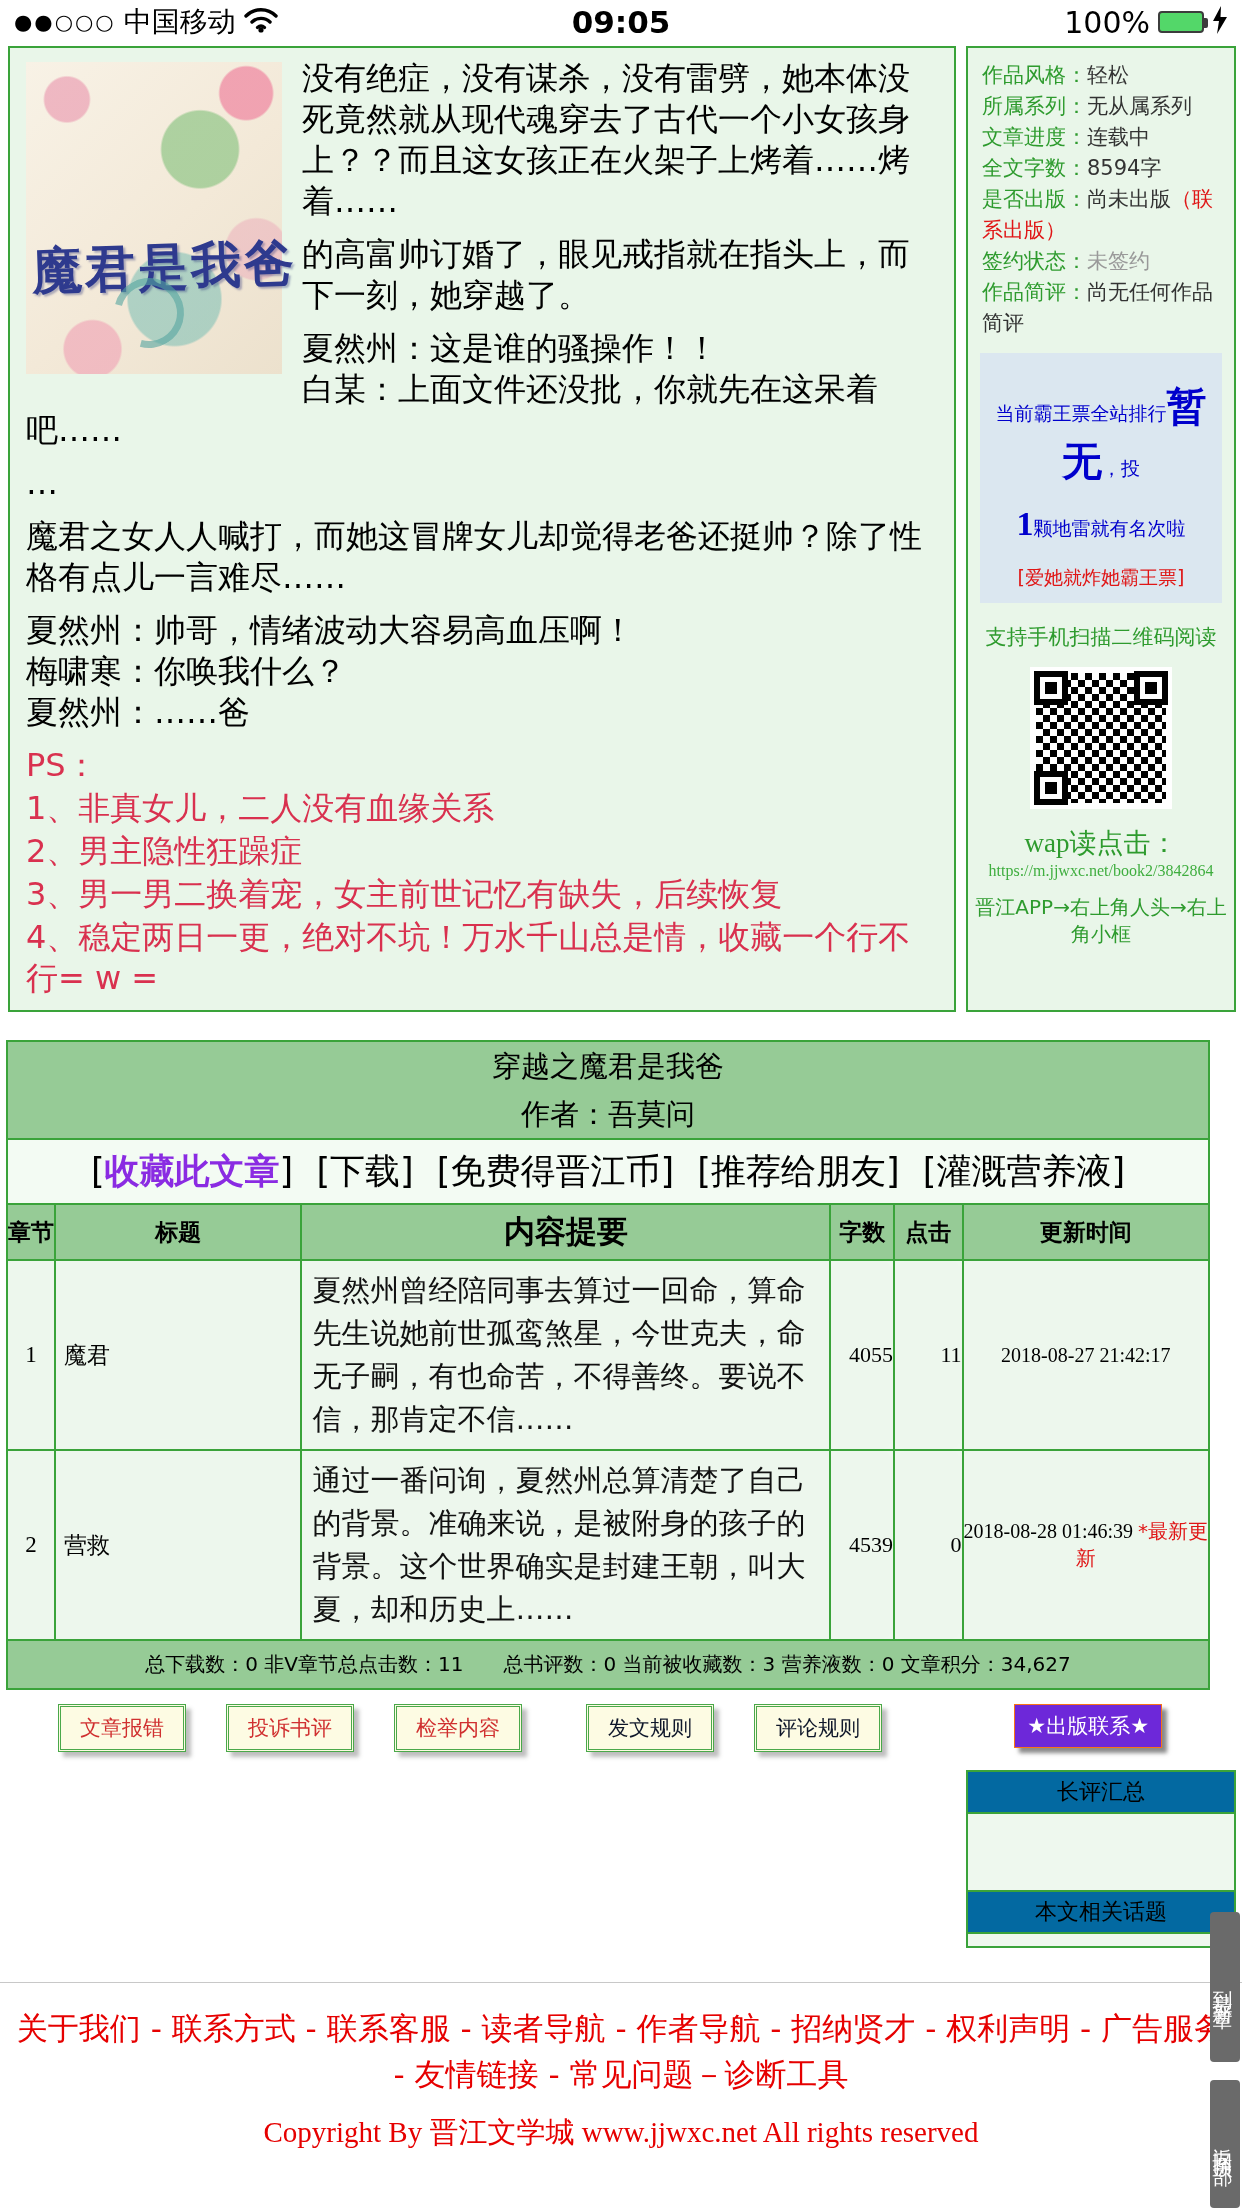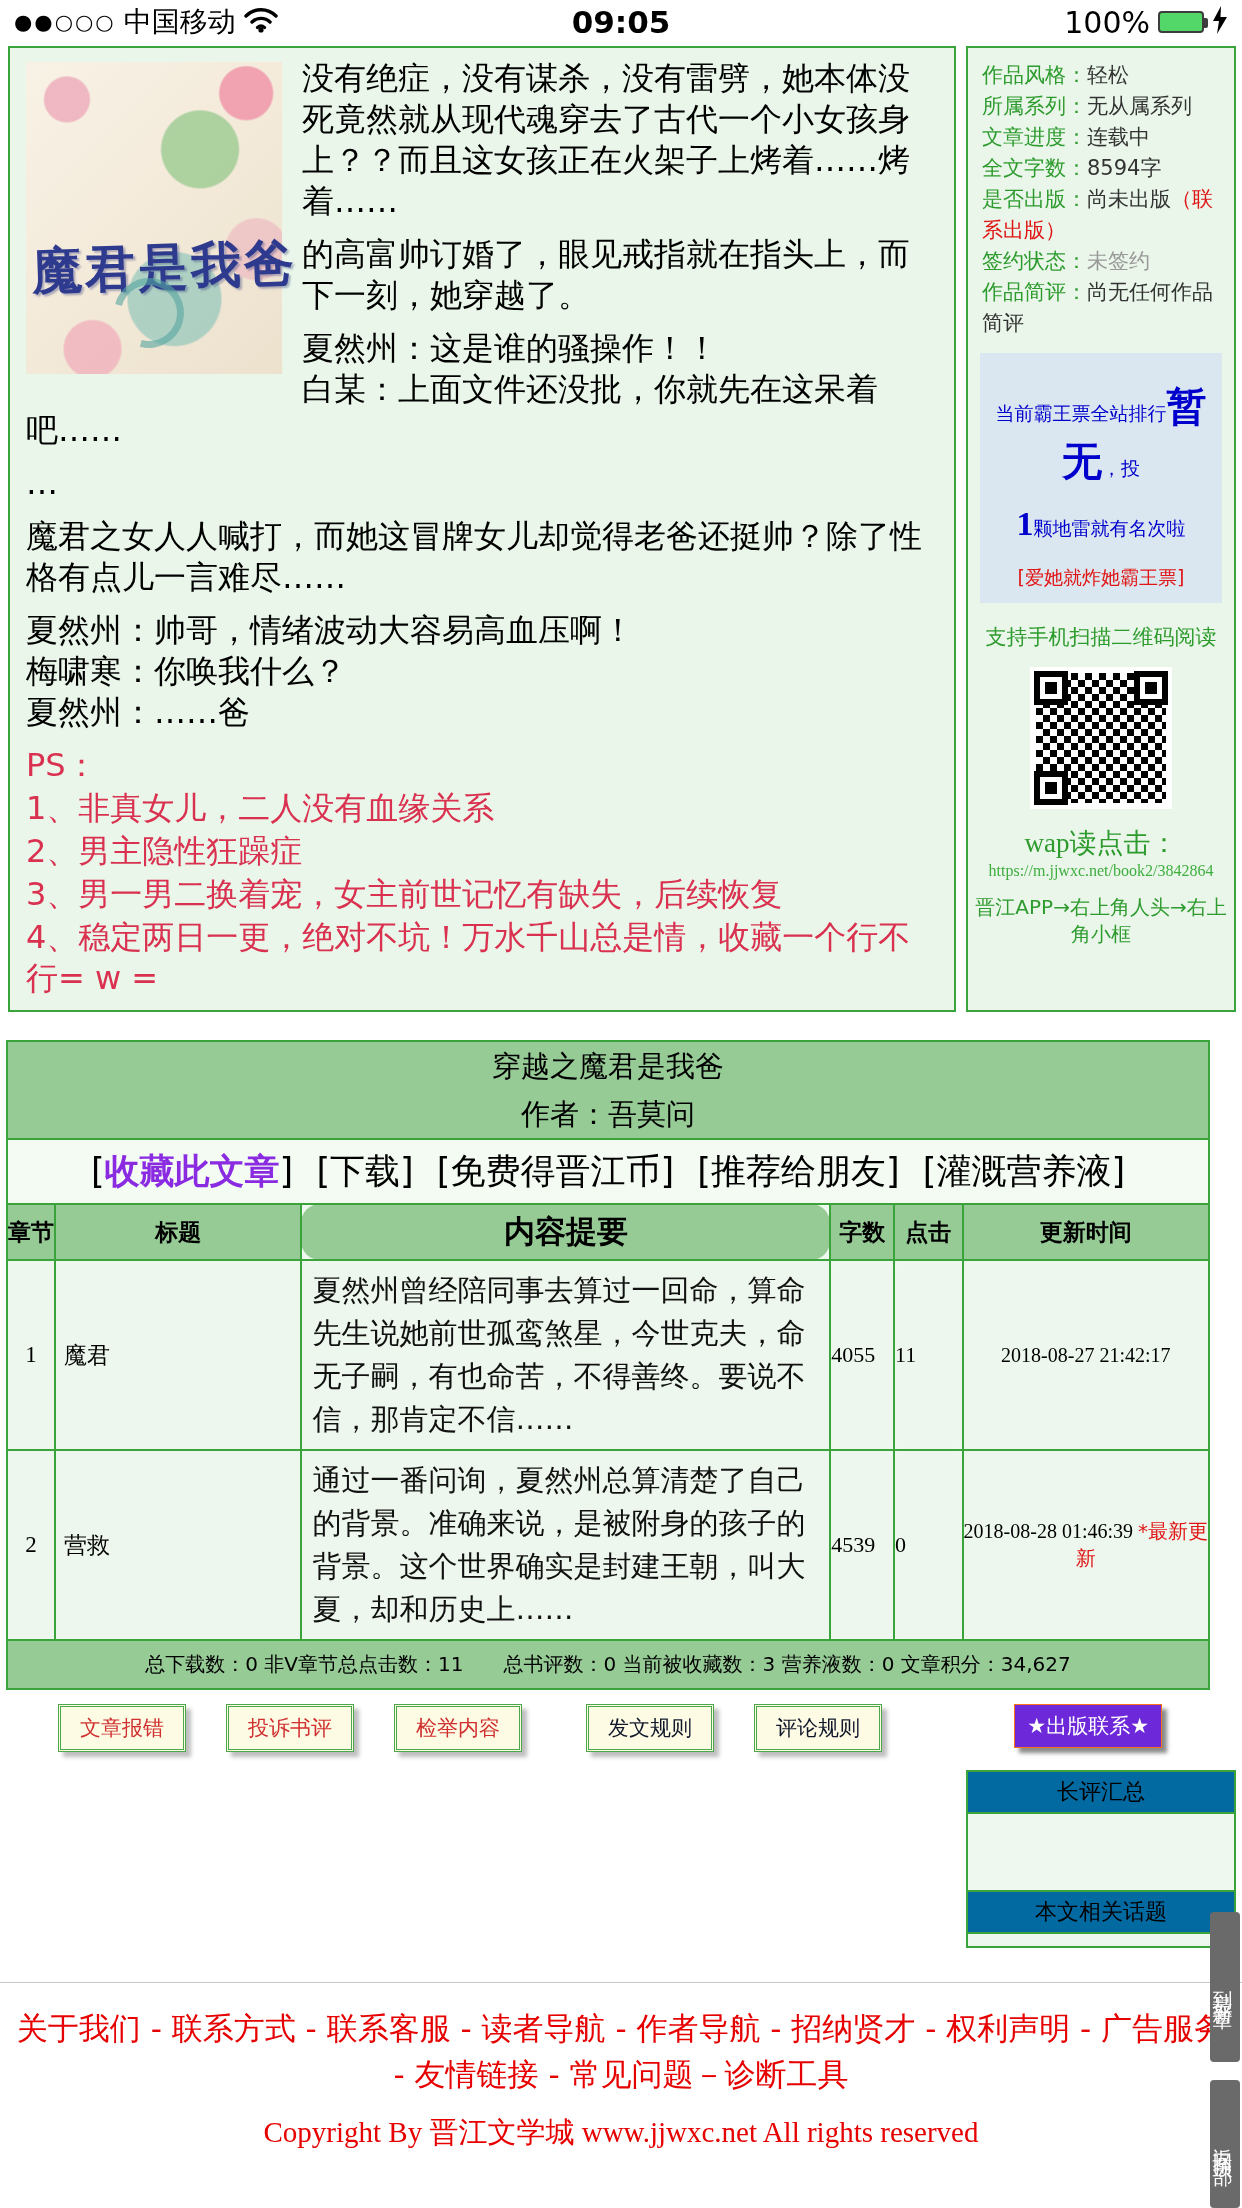--- a/index.html
+++ b/index.html
@@ -68,26 +68,26 @@
   .chapter-table{margin:28px 6px 0 6px; border:2px solid #3aa33a; border-collapse:collapse; width:1204px; background:#eef8ee;}
   .chapter-table td, .chapter-table th{border:2px solid #3aa33a;}
   .tbl-head{background:#96cb96; text-align:center; font-weight:normal;}
   .tbl-head div{font-size:29px; line-height:40px; padding:4px 0;}
   .tbl-actions{background:#f3fbf3; text-align:center; font-size:35px; padding:8px 0;}
   .tbl-actions .act{margin:0 6px;}
   .tbl-actions a{text-decoration:none; color:#000; cursor:pointer;}
   .tbl-actions a.fav{color:#8a2be2; font-weight:bold;}
   .colhead{background:#96cb96; text-align:center;}
   .colhead .small{font-size:23px; padding:8px 0;}
-  .colhead .big{font-size:31px; padding:6px 0;border-radius:19px;}
+  .colhead .big{font-size:31px; padding:6px 0;}
   .row td{background:#edf7ed;}
   .cell-no{text-align:center; font-size:23px; font-family:"Liberation Serif",serif;}
   .cell-title{font-size:23px; padding-left:8px;}
   .cell-summary{font-size:29px; line-height:43px; padding:8px 10px; color:#111;}
-  .cell-num{text-align:left; font-size:22px; font-family:"Liberation Serif",serif;border-radius:17px;}
+  .cell-num{text-align:right; font-size:22px; font-family:"Liberation Serif",serif;border-radius:17px;}
   .cell-time{text-align:center; font-size:20px; font-family:"Liberation Serif",serif;}
   .latest{color:#e01616; font-family:"DejaVu Sans",sans-serif;}
   .stats-bar{background:#96cb96; text-align:center; font-size:20px; padding:10px 0;}
   
   .btn-row{display:flex; align-items:flex-start; margin:14px 80px 0 58px;}
   .rep-btn{min-width:128px; padding:7px 12px; background:#fdfbe3; border:3px double #4aa84a; box-shadow:5px 5px 4px rgba(110,110,110,.45); font-size:21px; text-align:center; cursor:pointer;}
   .rep-btn.redtxt{color:#d03030;}
   .rep-btn.bluetxt{color:#0f172a;}
   .rep-btn + .rep-btn{margin-left:40px;}
   .rep-btn.gap{margin-left:64px;}

